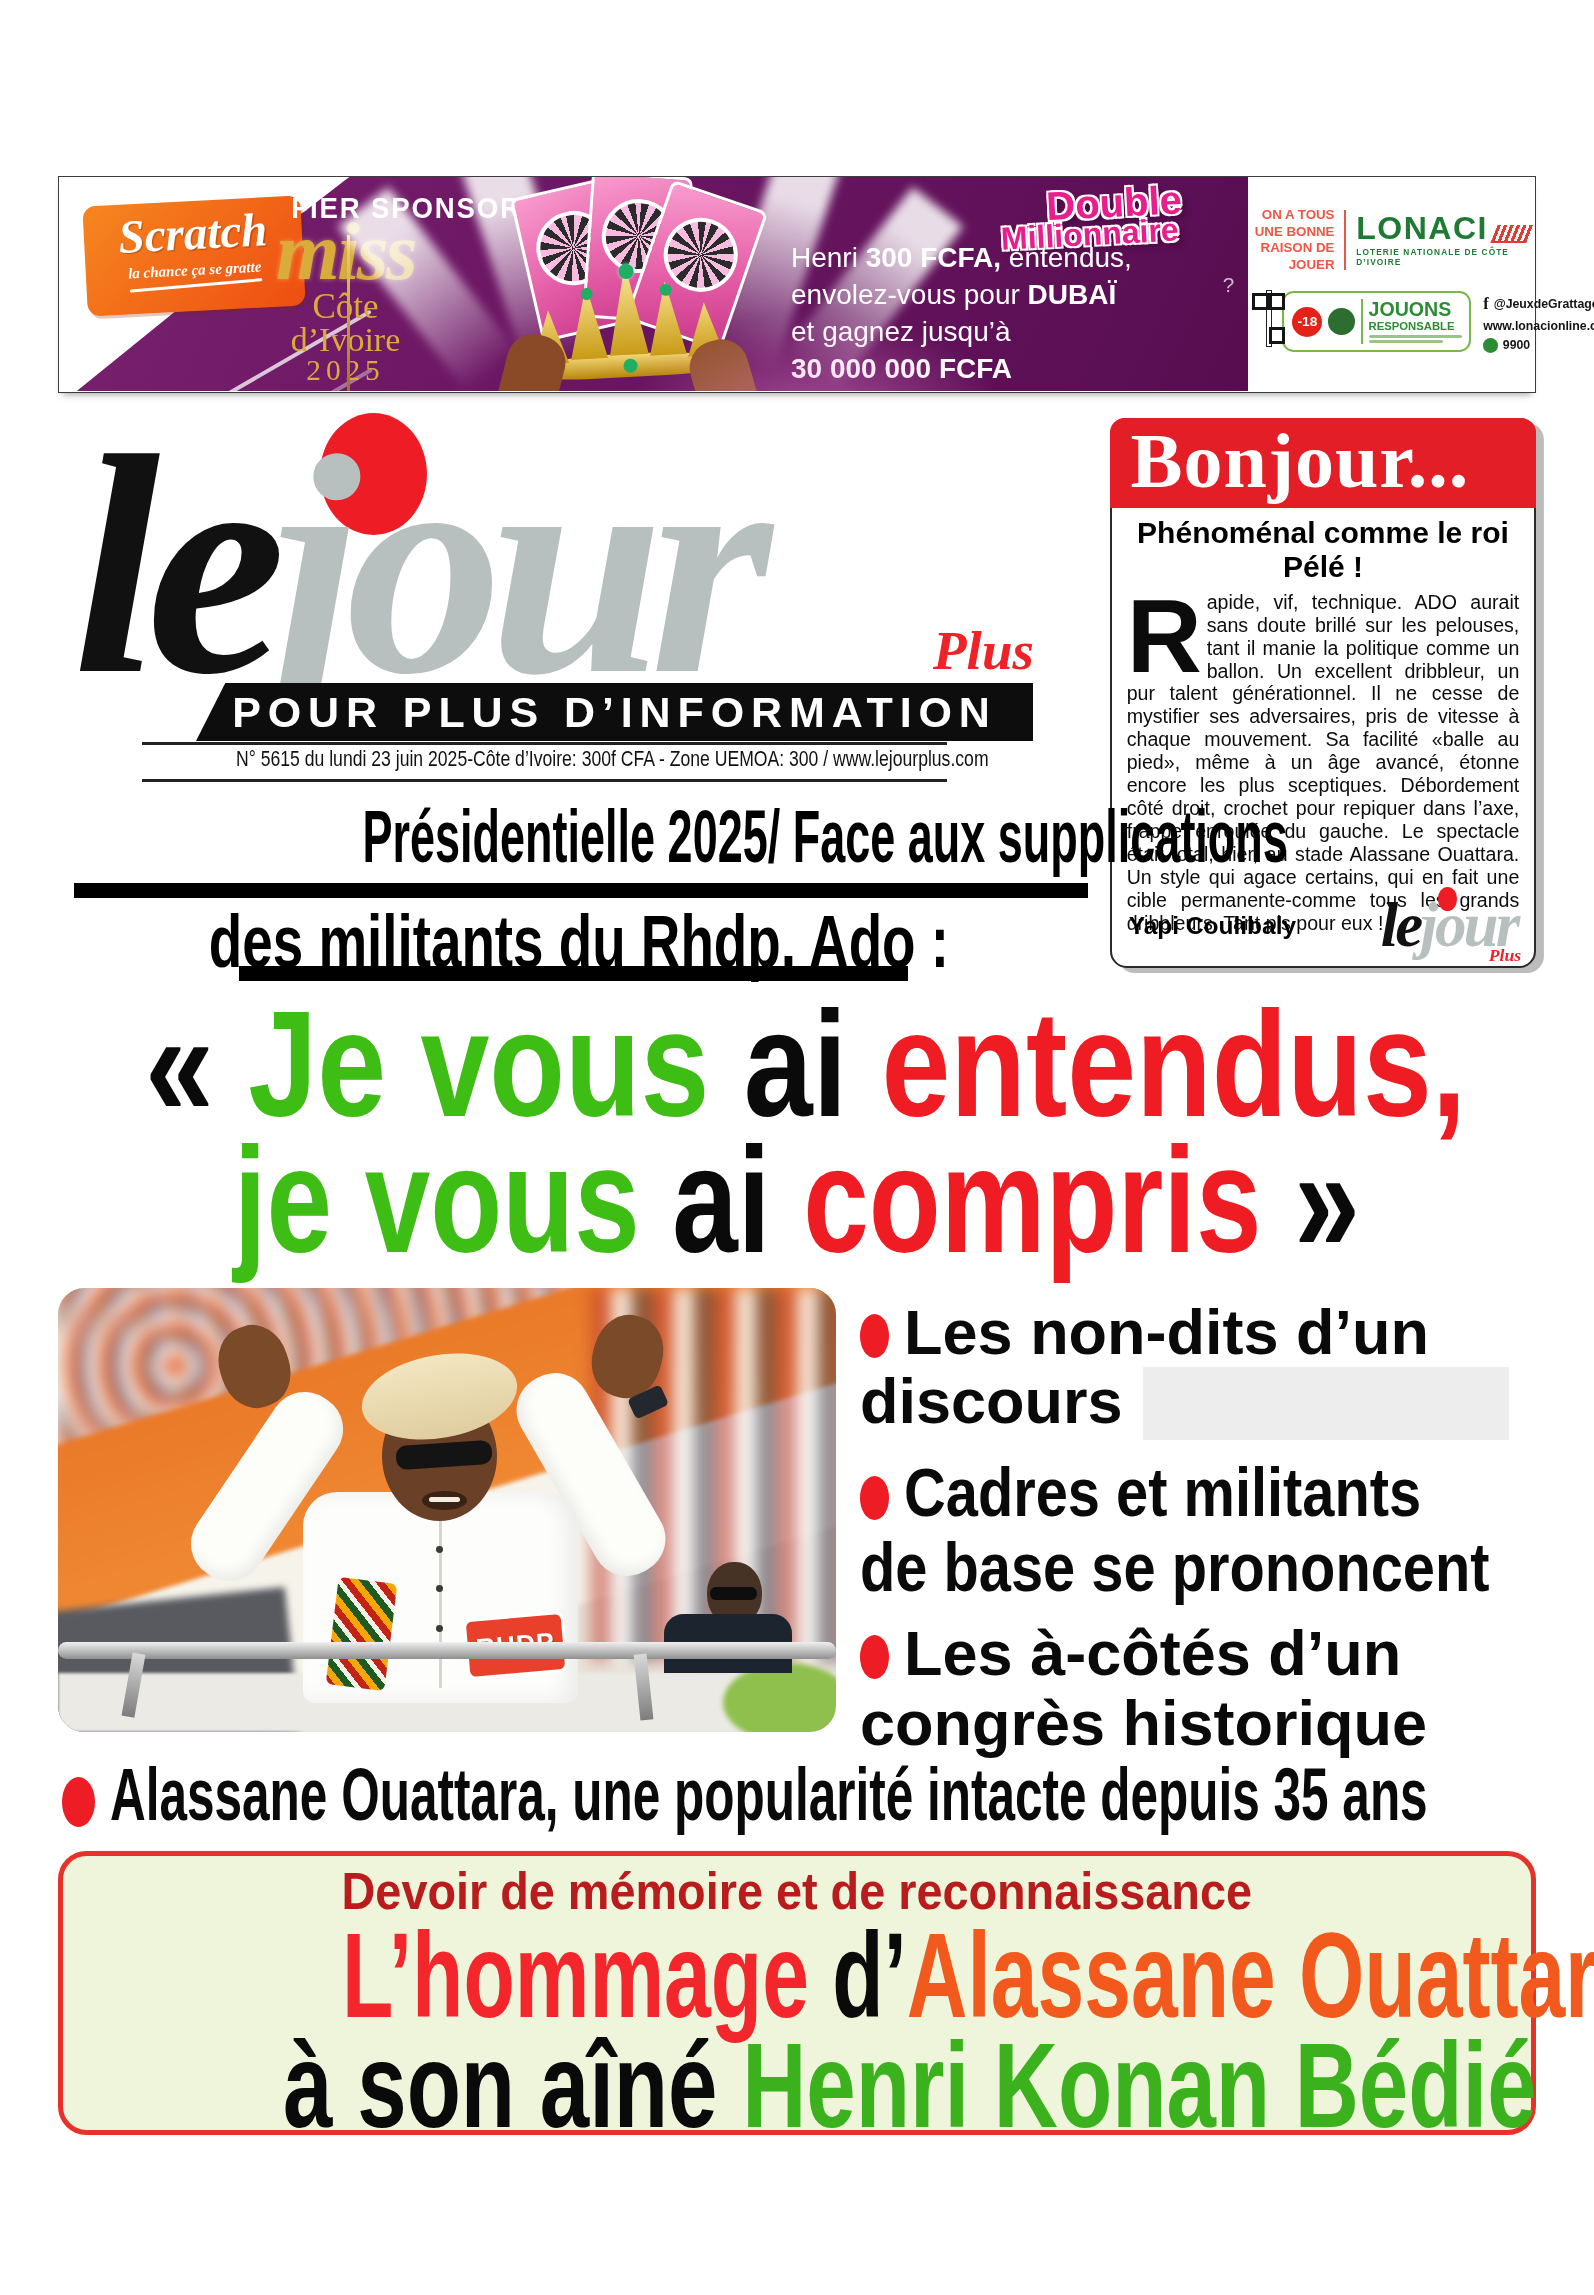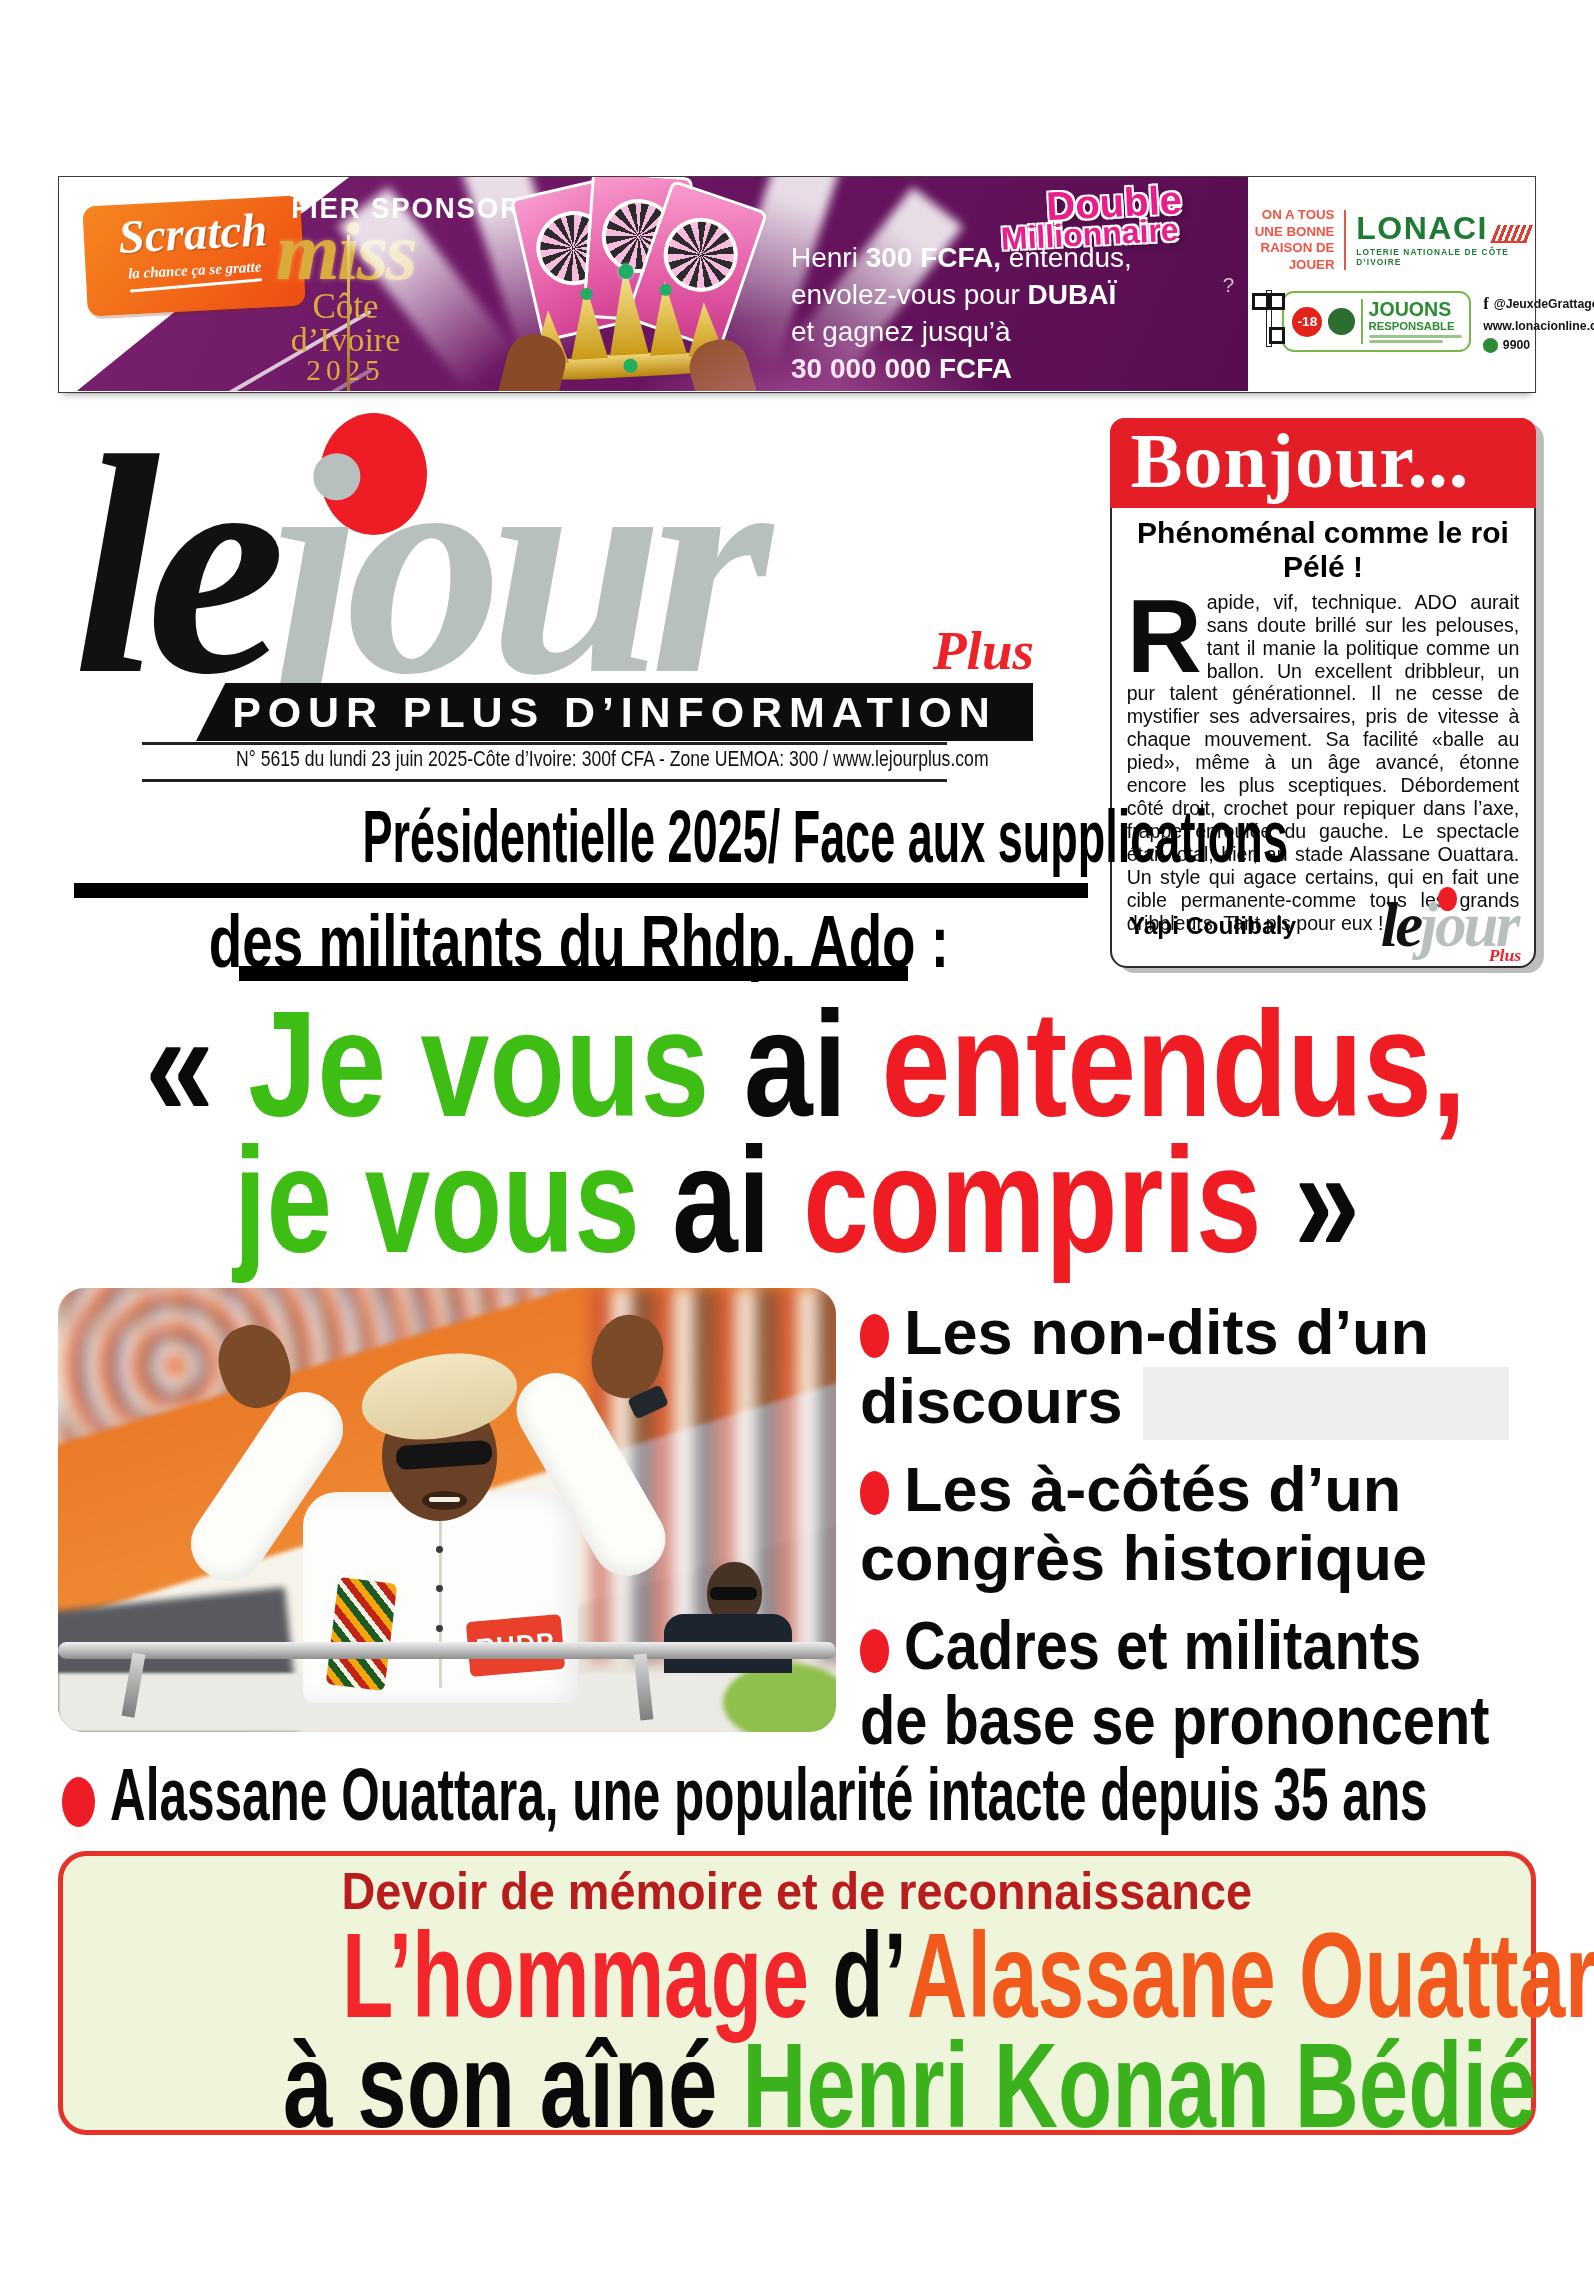--- a/index.html
+++ b/index.html
@@ -382,27 +382,27 @@
     <div id="ph-rail" class="ph"></div>
     <div class="rail-post" style="left:69px;bottom:14.7px;height:64px;transform:rotate(10deg);"></div>
     <div class="rail-post" style="left:579px;bottom:12.3px;height:66px;transform:rotate(-6deg);"></div>
   </div>
 
   <div id="bullets" class="abs">
     <div class="b-item">
       <div><span class="dot"></span><span>Les non-dits d’un</span></div>
       <div><span>discours</span><span class="graybox"></span></div>
     </div>
+    <div class="b-item b-cond">
+      <div><span class="dot"></span><span class="cond left" style="--sx:.85">Cadres et militants</span></div>
+      <div><span class="cond left" style="--sx:.85">de base se prononcent</span></div>
+    </div>
     <div class="b-item">
       <div><span class="dot"></span><span>Les à-côtés d’un</span></div>
       <div>congrès historique</div>
-    </div>
-    <div class="b-item b-cond">
-      <div><span class="dot"></span><span class="cond left" style="--sx:.85">Cadres et militants</span></div>
-      <div><span class="cond left" style="--sx:.85">de base se prononcent</span></div>
     </div>
   </div>
 
   <div id="b4" class="abs">
     <span class="dot"></span><span class="cond left" style="--sx:.66">Alassane Ouattara, une popularité intacte depuis 35 ans</span>
   </div>
 
   <div id="bottom-box" class="abs">
     <div id="bottom-kicker"><span class="cond" style="--sx:.9">Devoir de mémoire et de reconnaissance</span></div>
     <div id="homage1">

